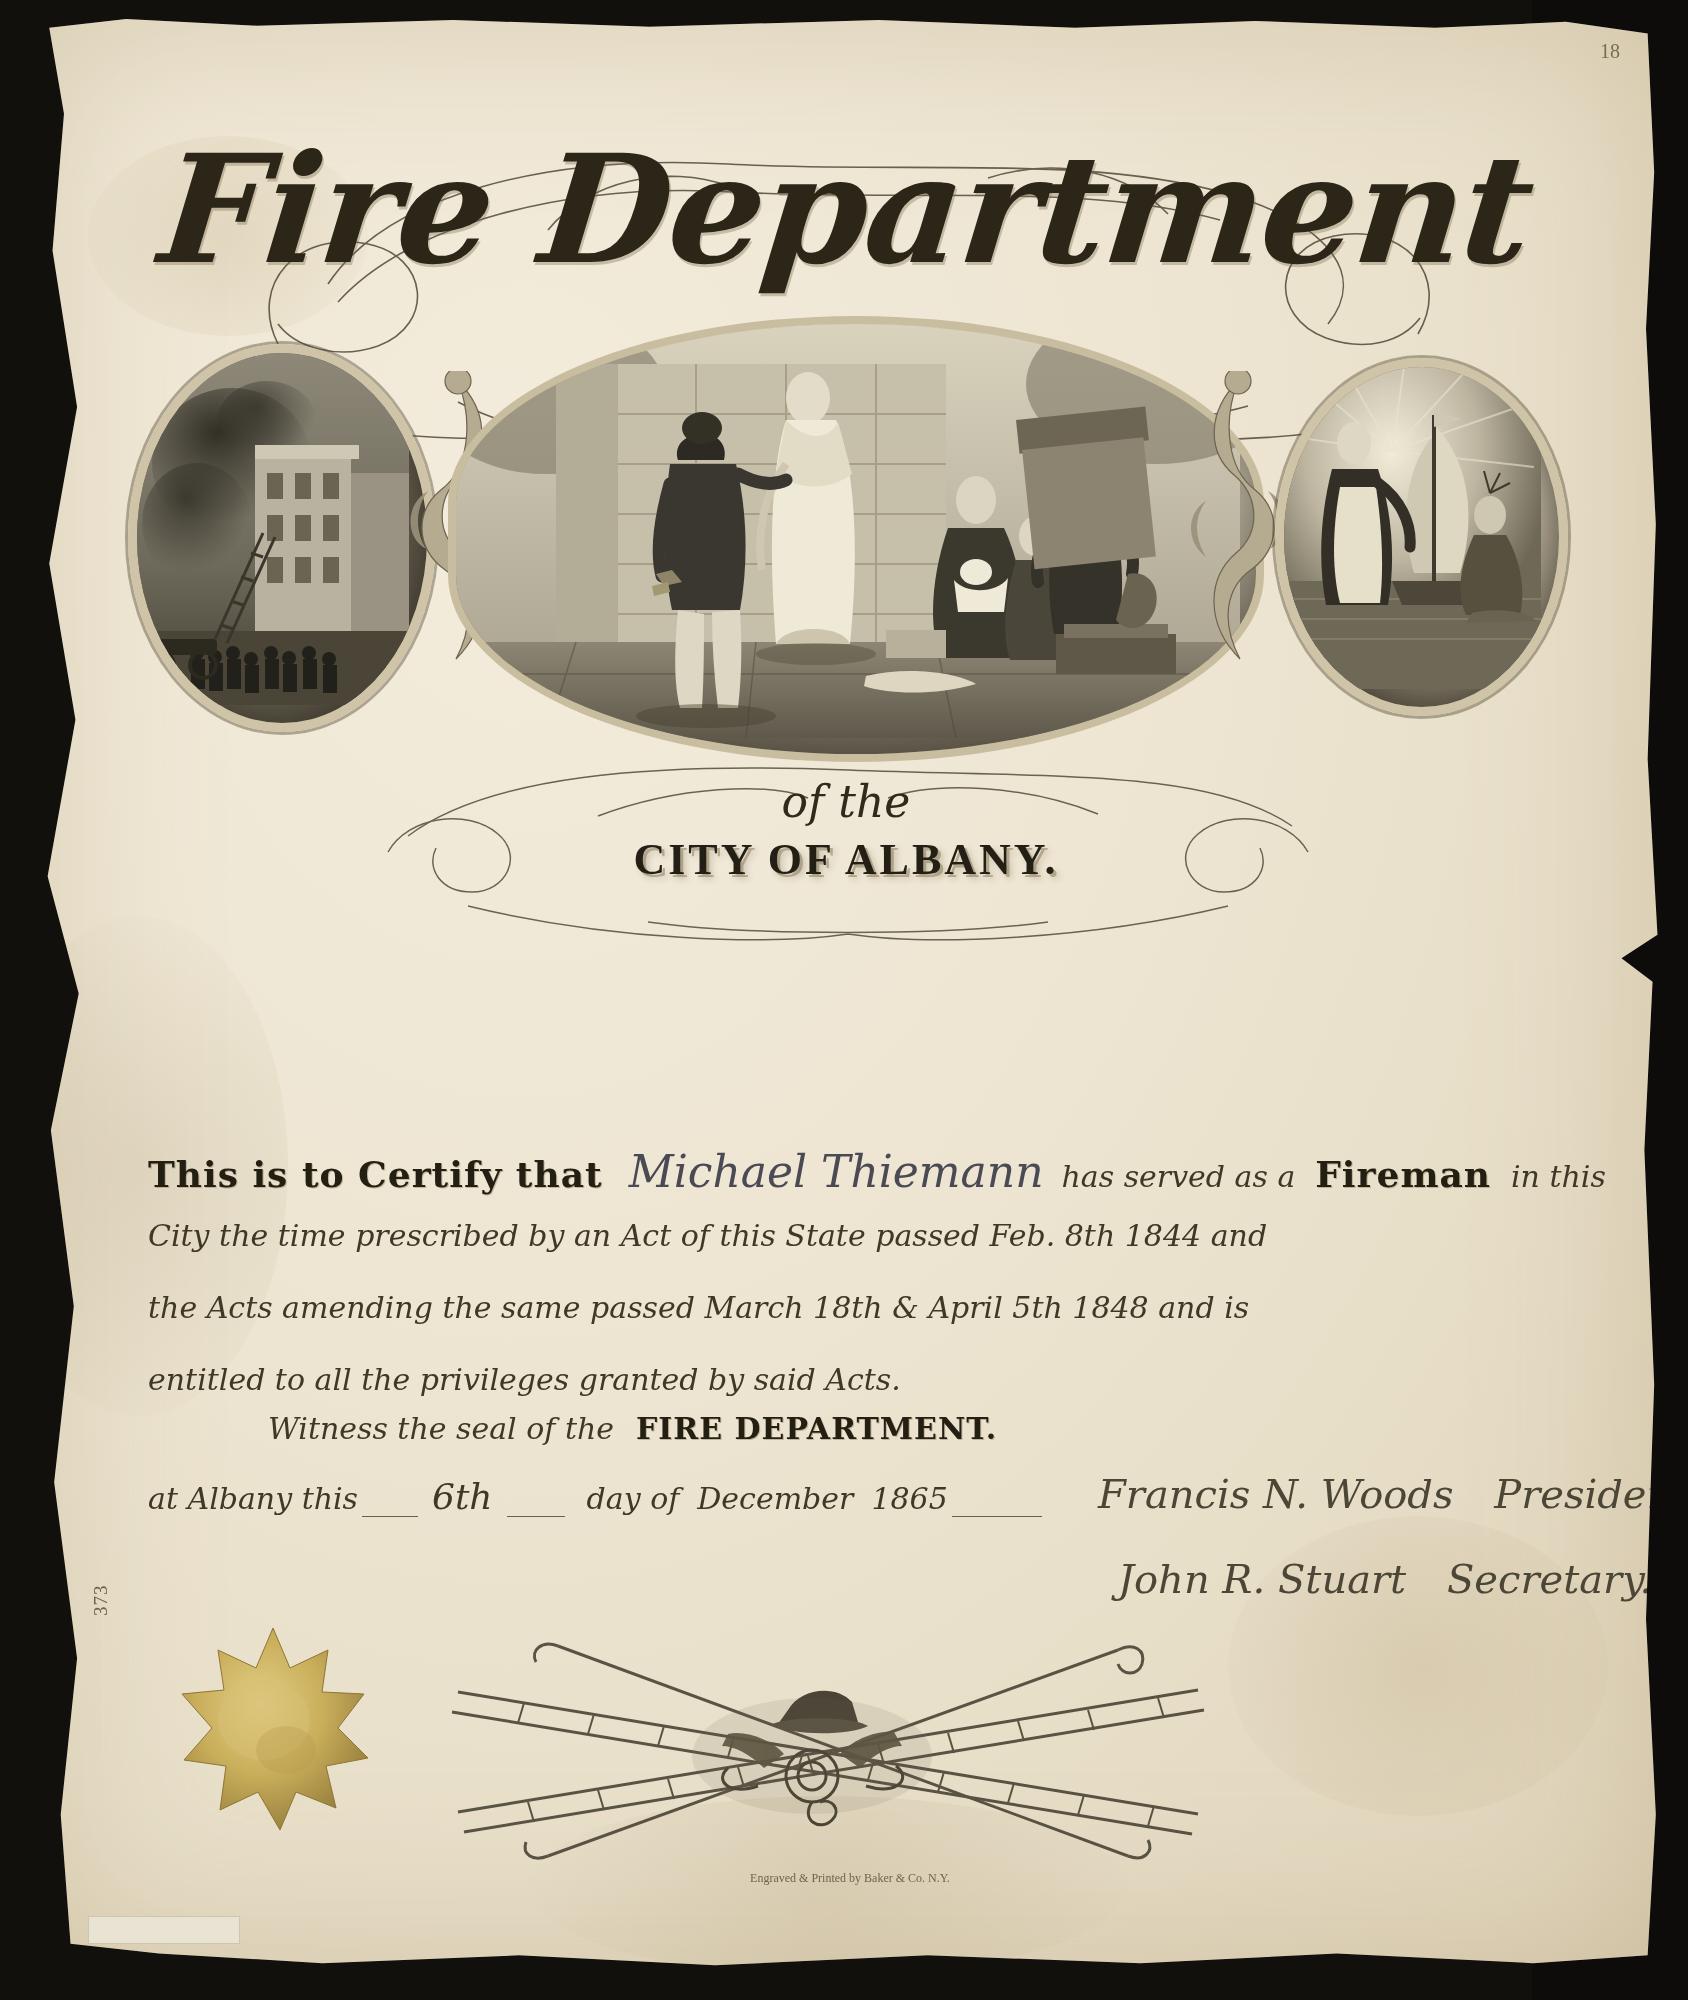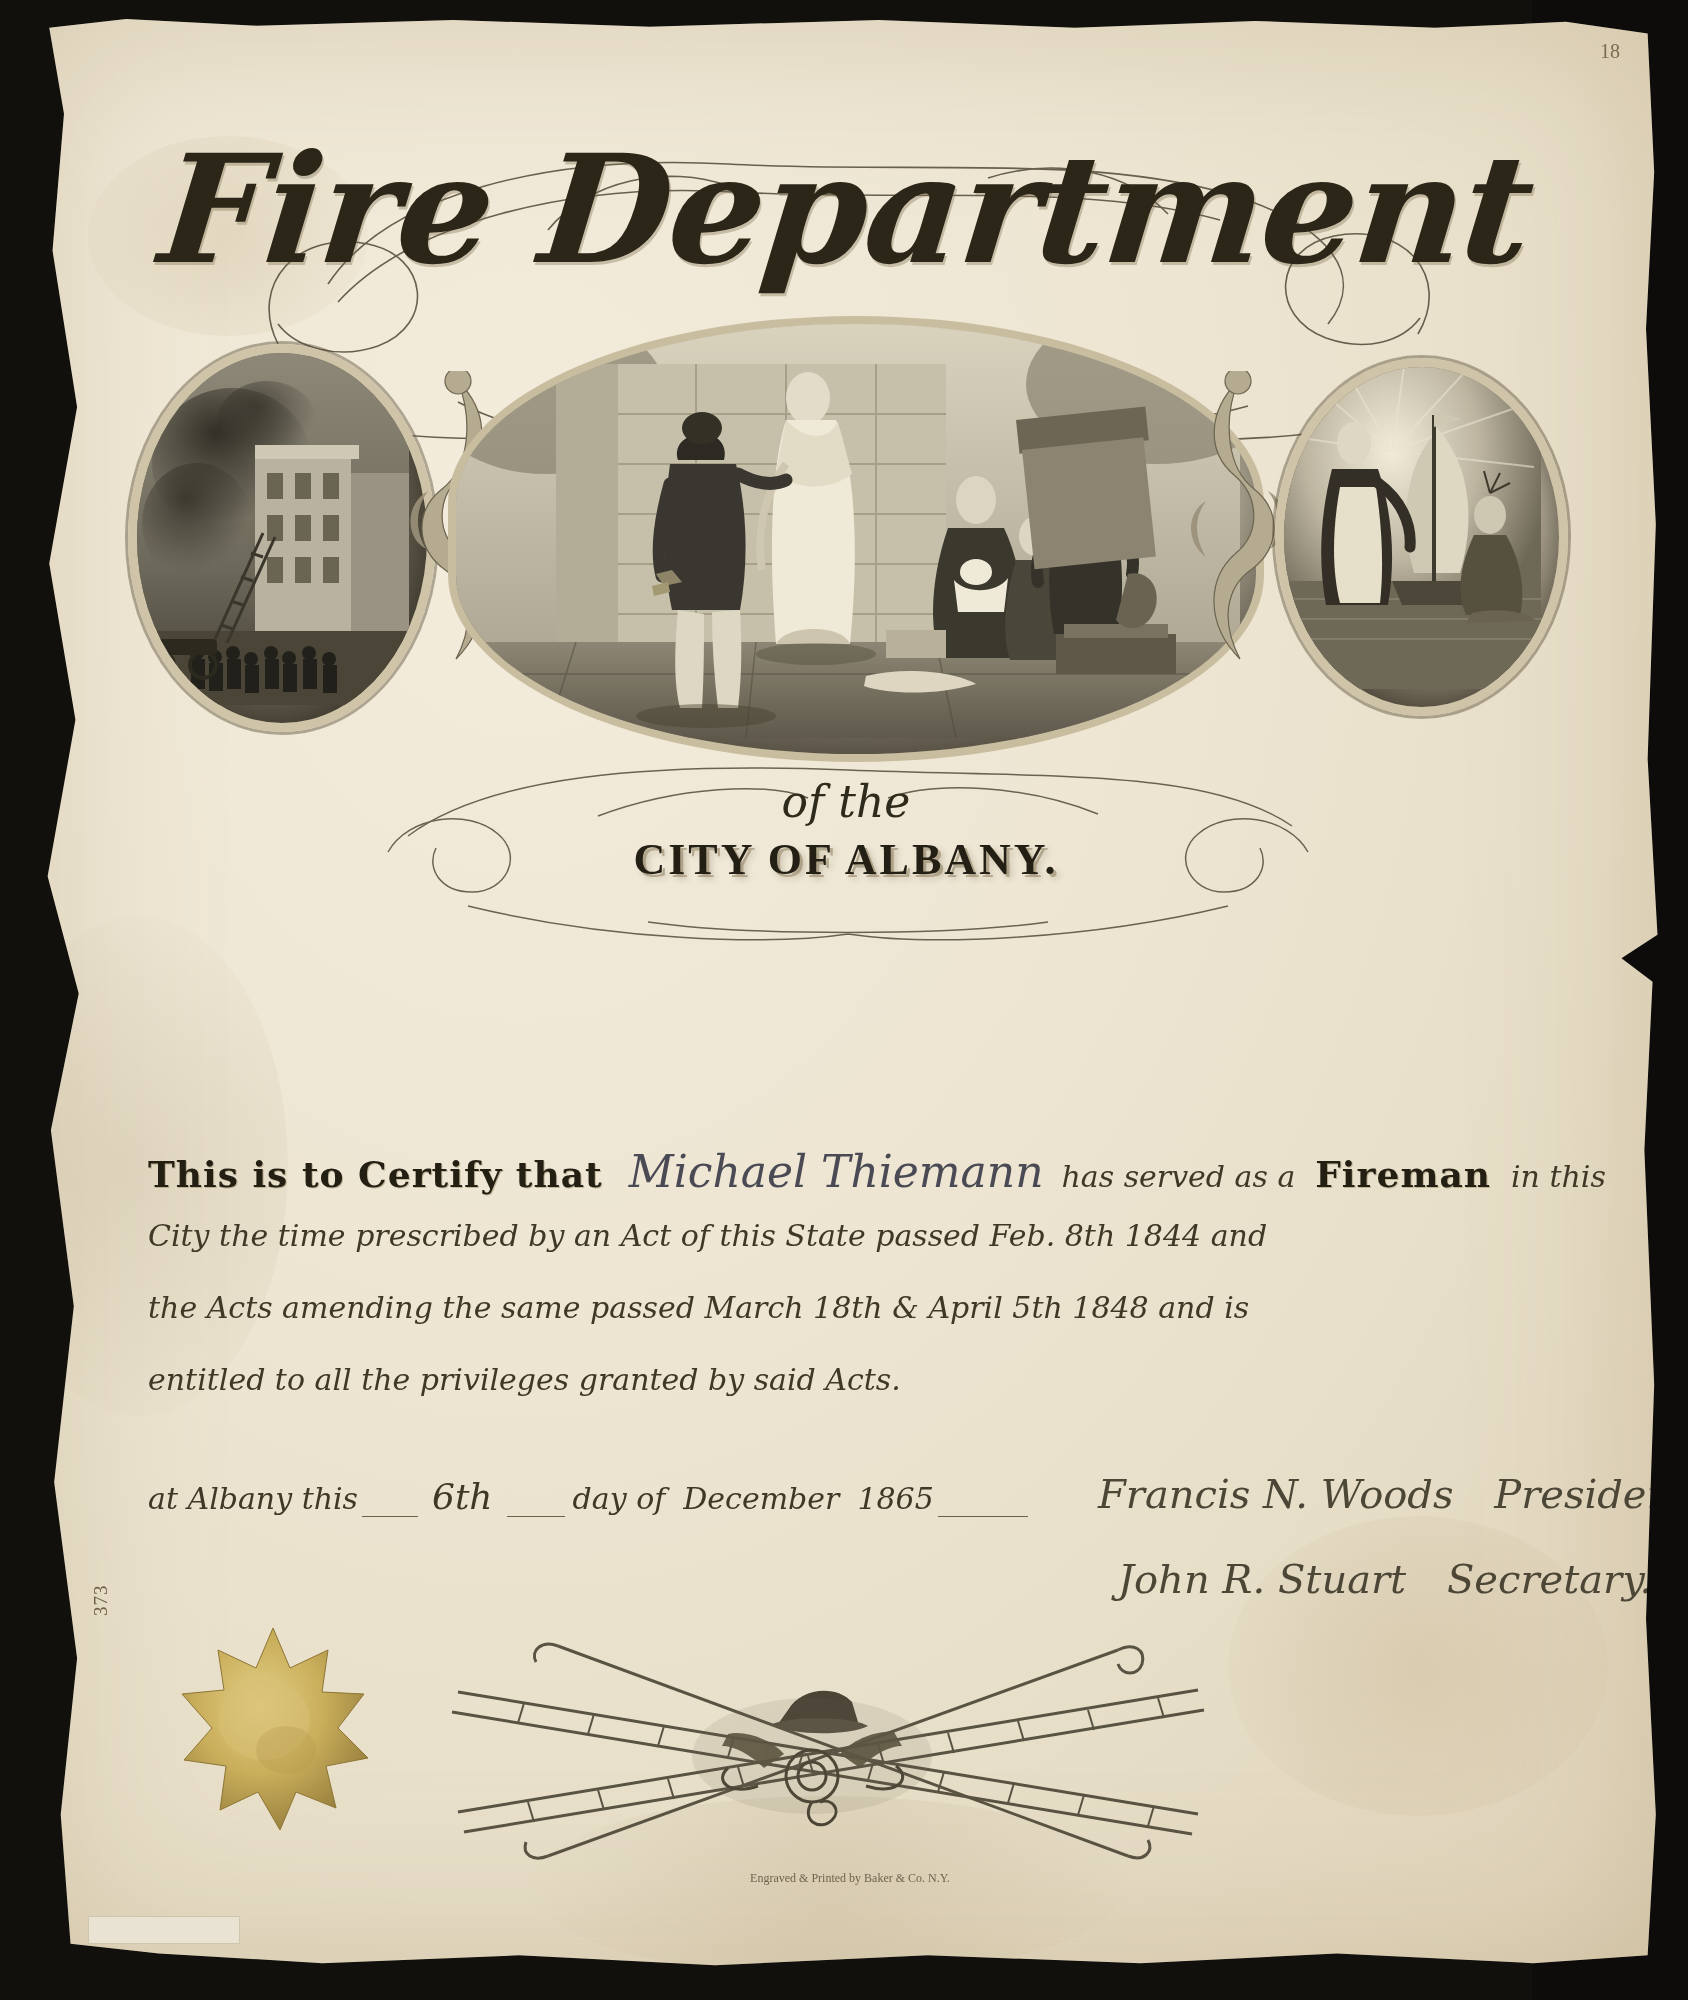--- a/index.html
+++ b/index.html
@@ -606,27 +606,31 @@
 
       <div class="line">
         <span class="script">the Acts amending the same passed March 18th &amp; April 5th 1848 and is</span>
       </div>
 
       <div class="line">
         <span class="script">entitled to all the privileges granted by said Acts.</span>
       </div>
     </div>
 
+    <div class="witness-line">
+      <span class="script">Witness the seal of the</span>
+      <span class="fd-small" style="margin-left:18px;">FIRE DEPARTMENT.</span>
+    </div>
 
     <div class="atalbany-line">
       <span class="script">at Albany this</span>
       <span class="rule" style="width:56px;"></span>
       <span class="script sm" style="margin:0 10px;">6th</span>
       <span class="rule" style="width:58px;"></span>
-      <span class="script" style="margin-left:4px;">day of</span>
+      <span class="script" style="margin-left:18px;">day of</span>
       <span class="script" style="margin-left:14px;">December</span>
       <span class="script" style="margin-left:14px;">1865</span>
       <span class="rule" style="width:90px;"></span>
     </div>
 
     <div class="sig-pres">
       <span>Francis N. Woods</span>
       <span style="margin-left:28px;">President.</span>
     </div>
 

